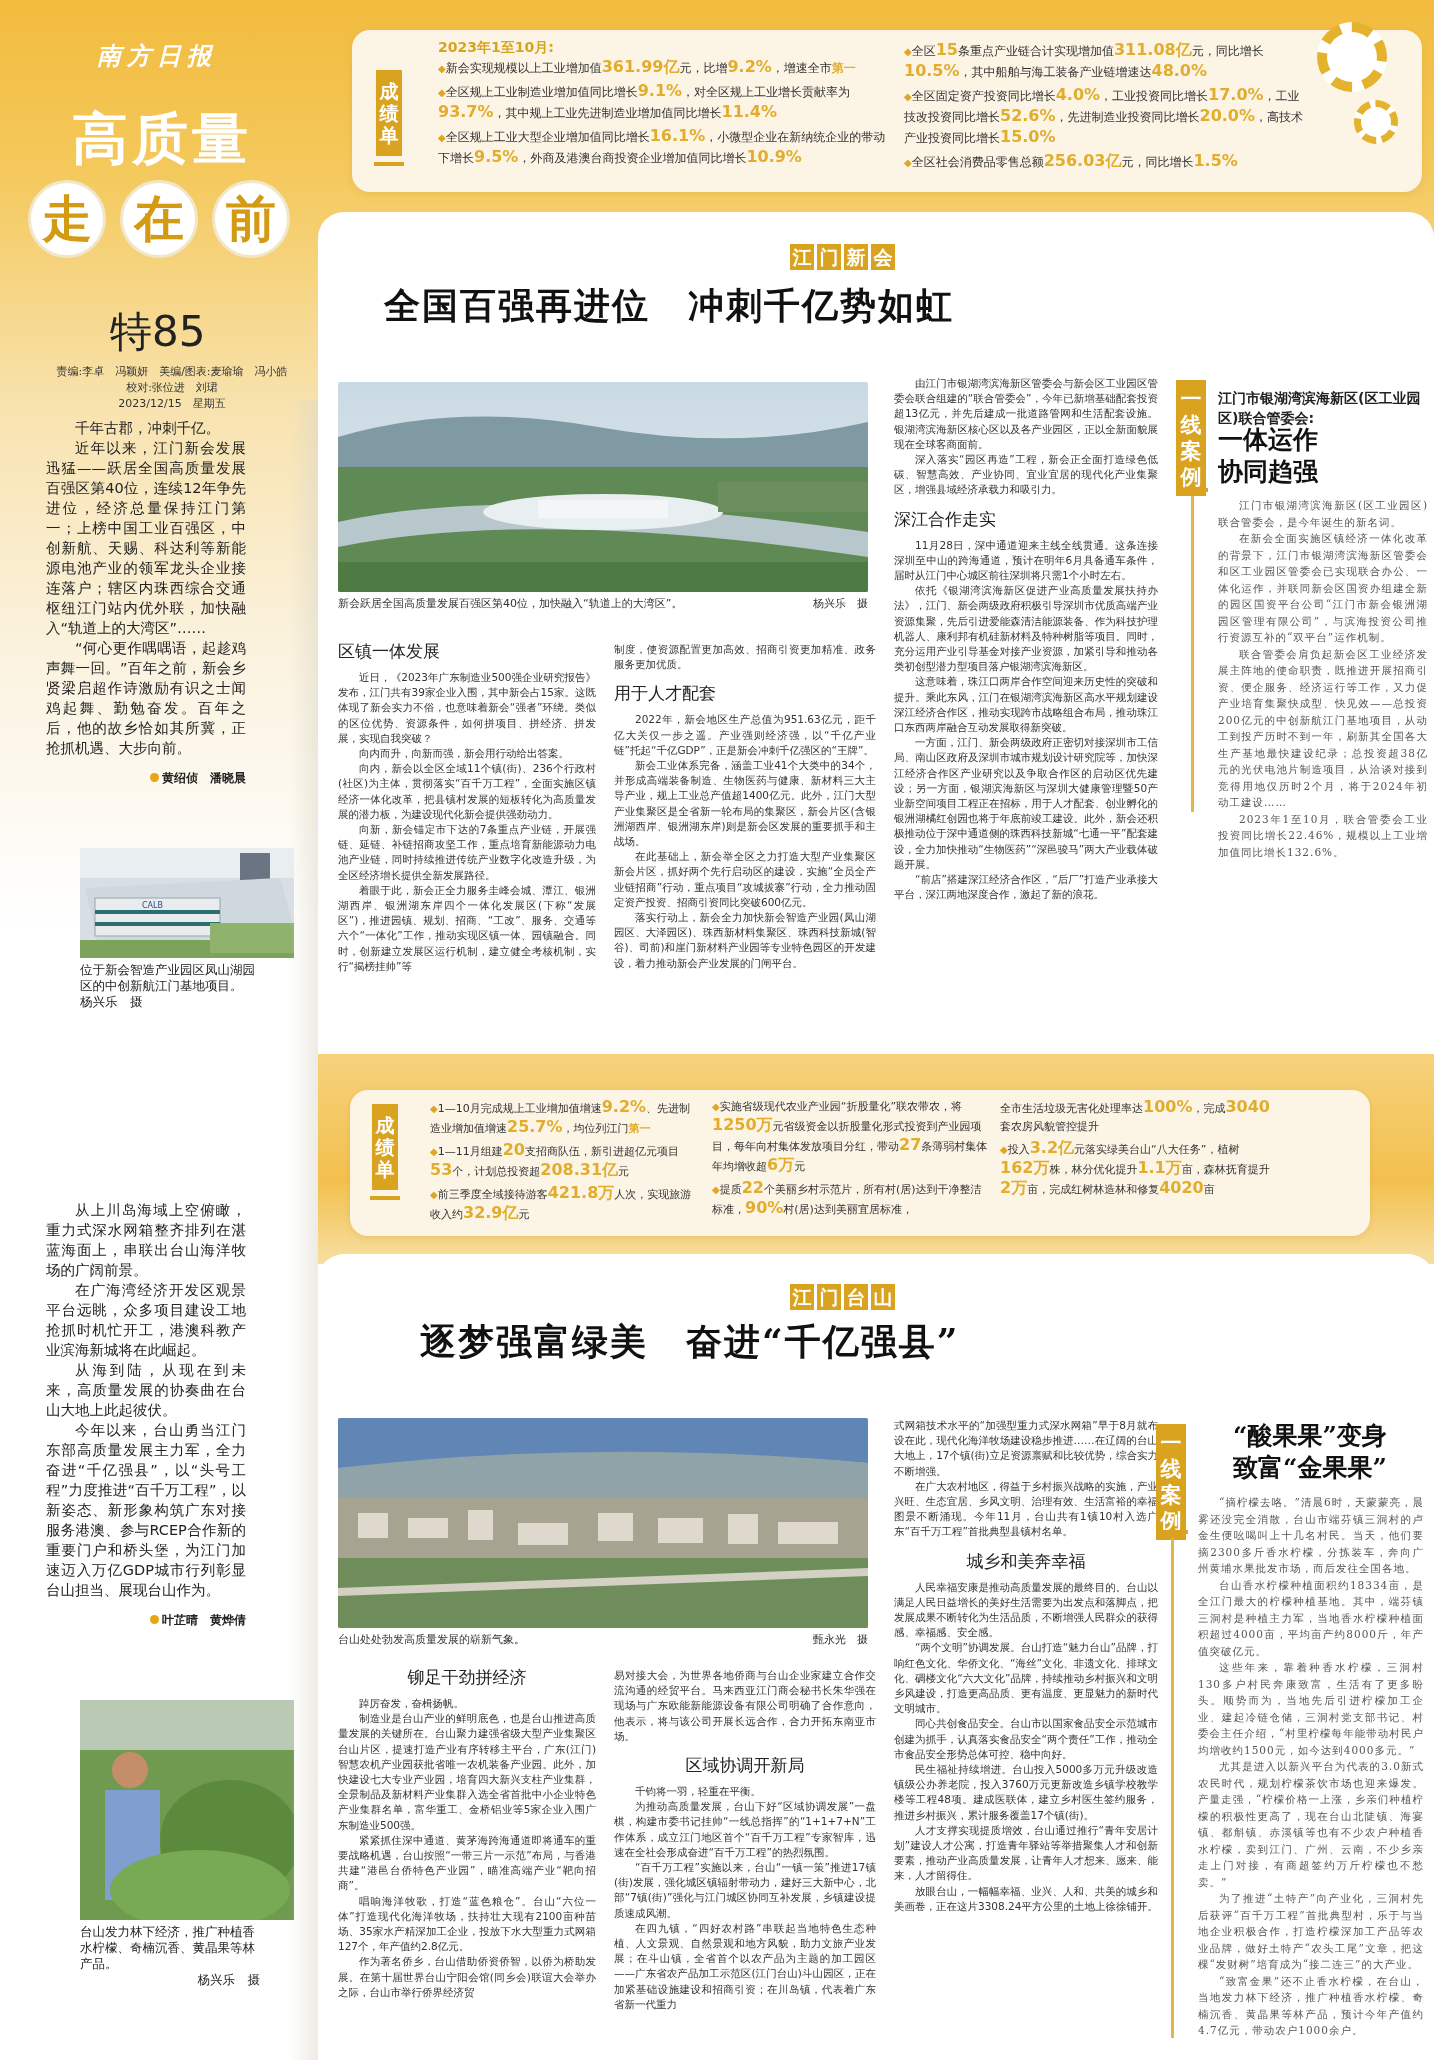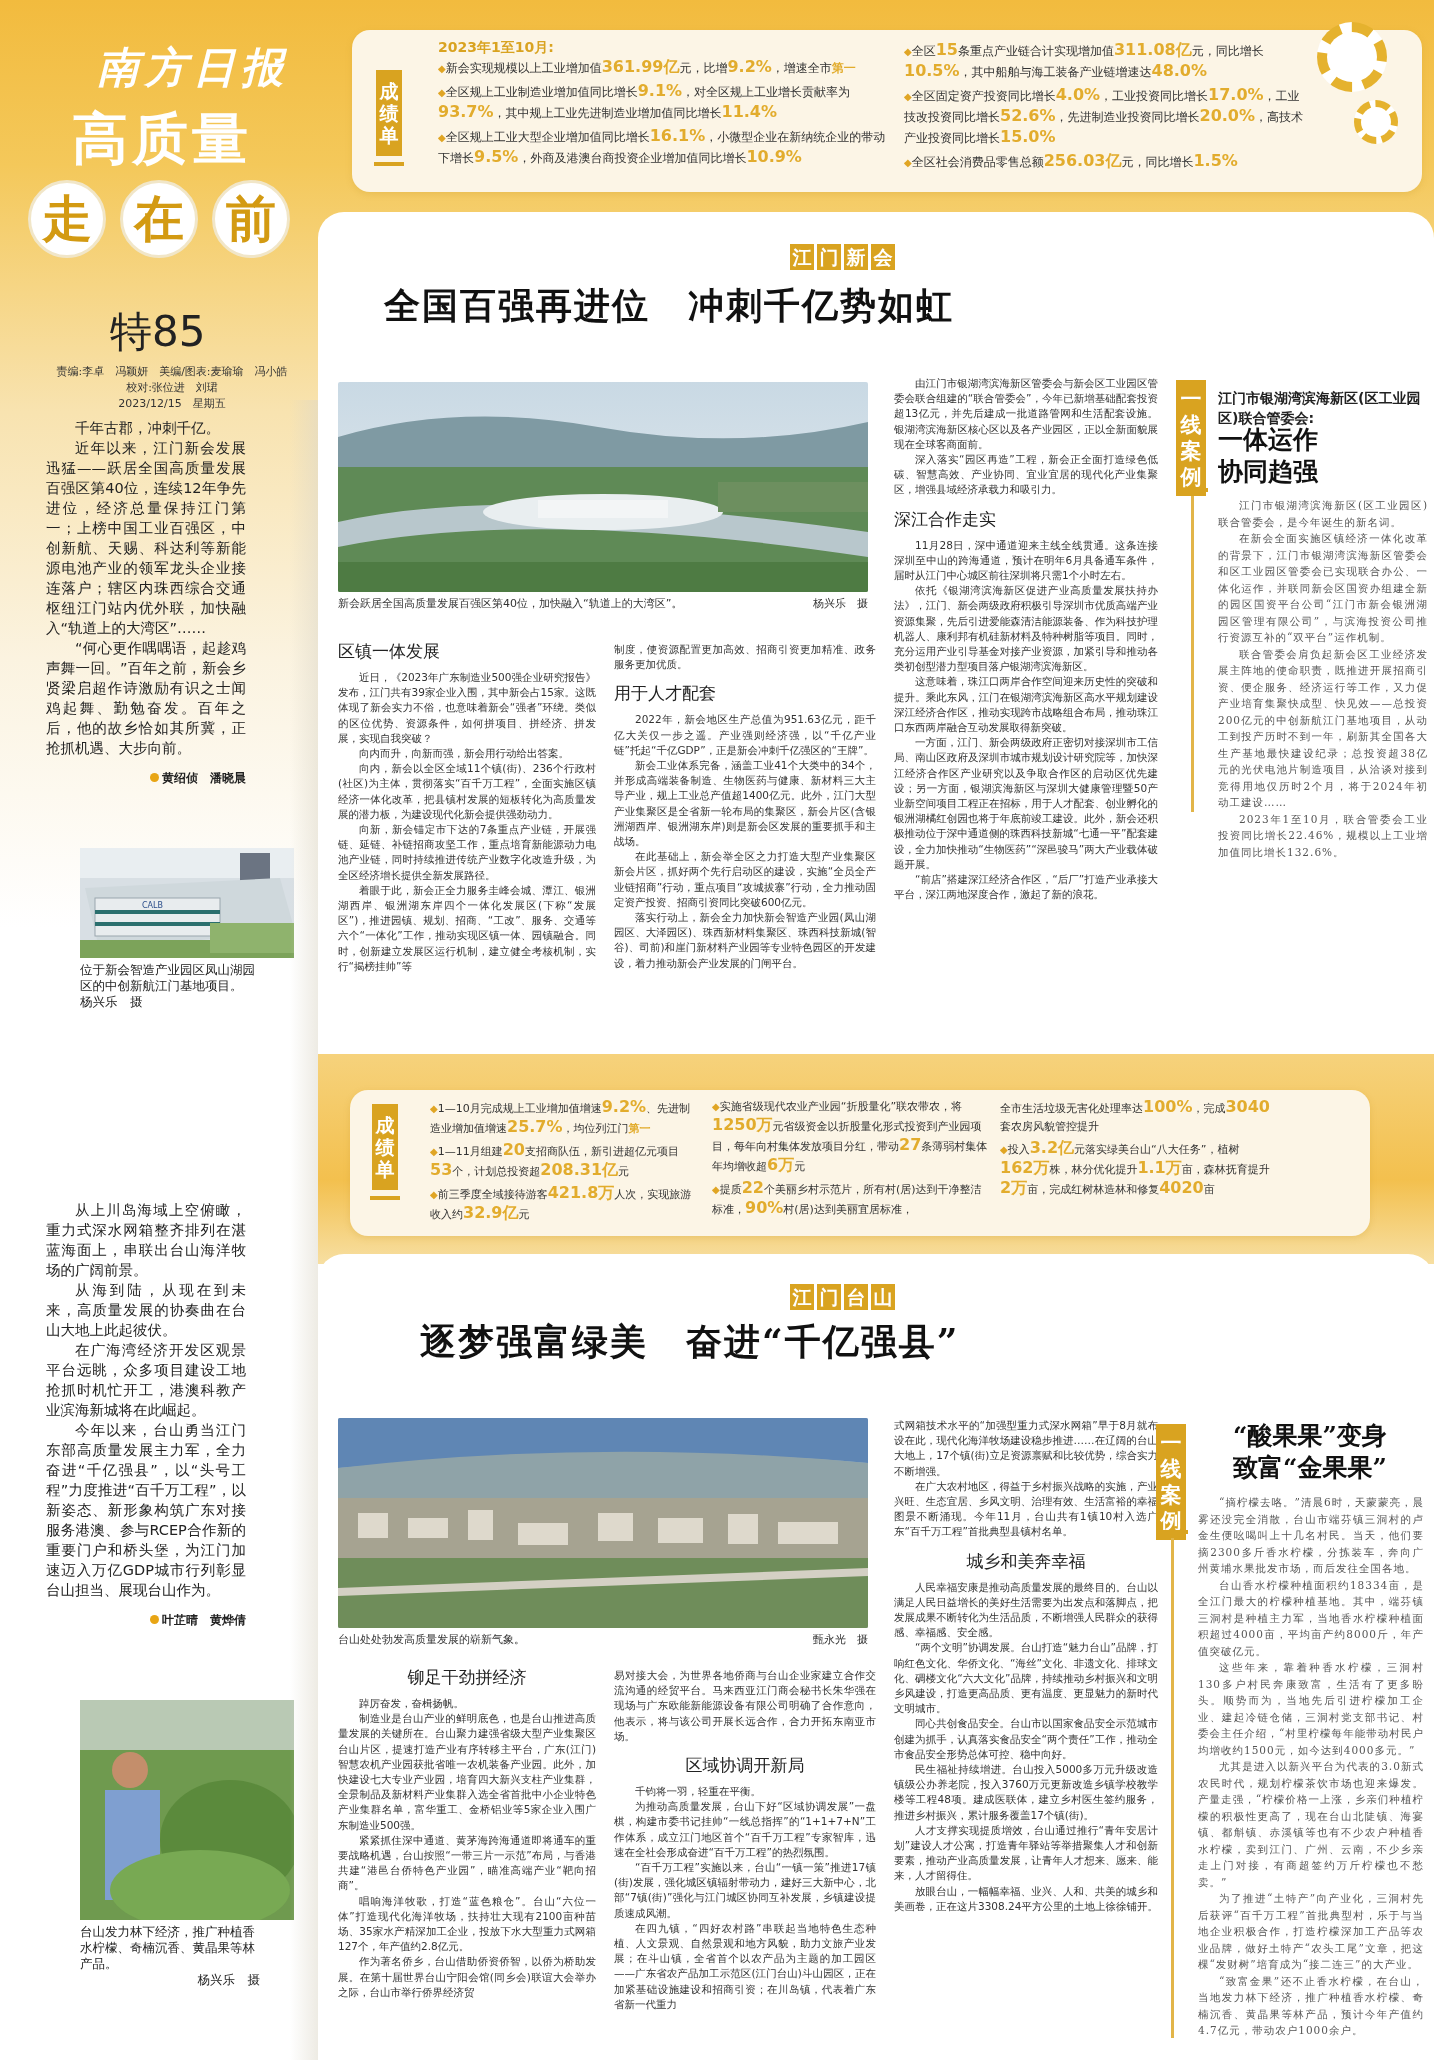--- a/index.html
+++ b/index.html
@@ -13,21 +13,21 @@
   .page {
     position: absolute; left: 0; top: 0; width: 1434px; height: 2061px;
     background: linear-gradient(180deg, #f2bb3e 0%, #f4c85a 8%, #f8e3b0 20%, #fbf3e0 32%, #ffffff 45%, #ffffff 100%);
   }
   
   .masthead {
     position: absolute; left: 12px; top: 12px; width: 296px; height: 390px;
   }
   .paper-name {
     position: absolute; left: 85px; top: 28px; font-family: "DejaVu Serif", serif;
-    font-size: 42px; color: #fff; font-style: italic; letter-spacing: 6px; font-weight: bold;
+    font-size: 24px; color: #fff; font-style: italic; letter-spacing: 6px; font-weight: bold;
   }
   .big-title {
     position: absolute; left: 60px; top: 90px; font-size: 56px; color: #fff; font-weight: bold; letter-spacing: 4px;
   }
   .circles { position: absolute; left: 16px; top: 168px; display: flex; gap: 14px; }
   .circle {
     width: 78px; height: 78px; border-radius: 50%; background: #fff;
     border: 3px solid #f1e6c8; box-shadow: 0 0 0 3px #fff inset;
     display: flex; align-items: center; justify-content: center;
     font-size: 50px; font-weight: bold; color: #d39a12;
@@ -246,22 +246,22 @@
       <div class="line"><span class="diamond">◆</span><span>提质</span><span class="hl">22</span><span>个美丽乡村示范片，所有村(居)达到干净整洁标准，</span><span class="hl">90%</span><span>村(居)达到美丽宜居标准，</span></div>
     </div>
     <div class="stat-col" style="left:650px; top:8px; width:270px; font-size:11px; line-height:18px;">
       <div class="line"><span>全市生活垃圾无害化处理率达</span><span class="hl">100%</span><span>，完成</span><span class="hl">3040</span><span>套农房风貌管控提升</span></div>
       <div class="line"><span class="diamond">◆</span><span>投入</span><span class="hl">3.2亿</span><span>元落实绿美台山“八大任务”，植树</span><span class="hl">162万</span><span>株，林分优化提升</span><span class="hl">1.1万</span><span>亩，森林抚育提升</span><span class="hl">2万</span><span>亩，完成红树林造林和修复</span><span class="hl">4020</span><span>亩</span></div>
     </div>
   </div>
 
   <div class="left-col" style="top:1200px;">
     <p>从上川岛海域上空俯瞰，重力式深水网箱整齐排列在湛蓝海面上，串联出台山海洋牧场的广阔前景。</p>
+    <p>在广海湾经济开发区观景平台远眺，众多项目建设工地抢抓时机忙开工，港澳科教产业滨海新城将在此崛起。</p>
     <p>从海到陆，从现在到未来，高质量发展的协奏曲在台山大地上此起彼伏。</p>
-    <p>在广海湾经济开发区观景平台远眺，众多项目建设工地抢抓时机忙开工，港澳科教产业滨海新城将在此崛起。</p>
     <p>今年以来，台山勇当江门东部高质量发展主力军，全力奋进“千亿强县”，以“头号工程”力度推进“百千万工程”，以新姿态、新形象构筑广东对接服务港澳、参与RCEP合作新的重要门户和桥头堡，为江门加速迈入万亿GDP城市行列彰显台山担当、展现台山作为。</p>
     <div class="byline"><span class="dot"></span><span>叶芷晴　黄烨倩</span></div>
   </div>
   <div class="left-photo" style="top:1700px;">
     <svg width="214" height="220" viewBox="0 0 214 220">
       <rect width="214" height="220" fill="#6f9a4f"></rect>
       <rect width="214" height="50" fill="#b9c9b4"></rect>
       <circle cx="50" cy="70" r="18" fill="#c48e6b"></circle>
       <rect x="25" y="90" width="55" height="110" fill="#7f9fd0"></rect>
       <ellipse cx="150" cy="140" rx="70" ry="60" fill="#5b8a3c"></ellipse>

